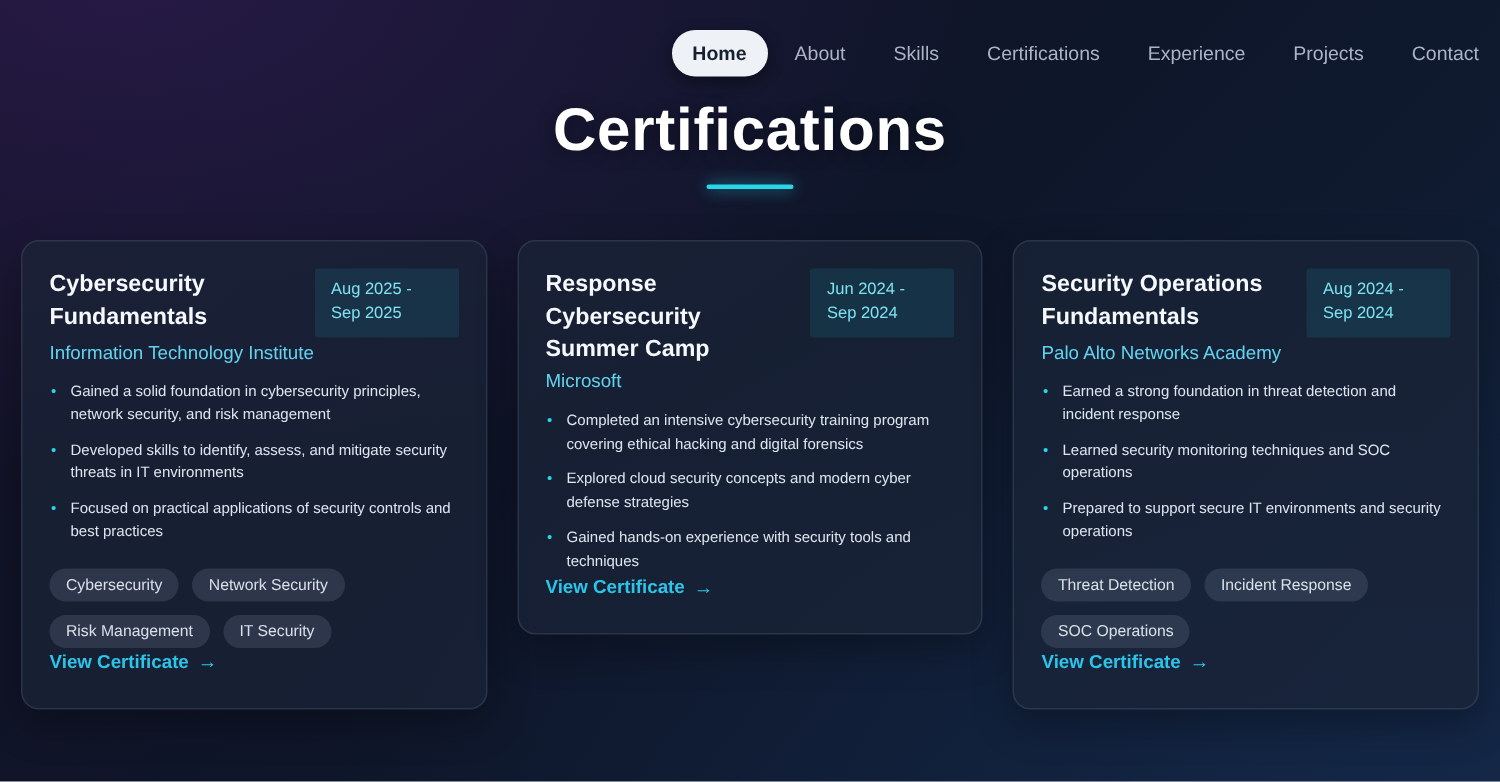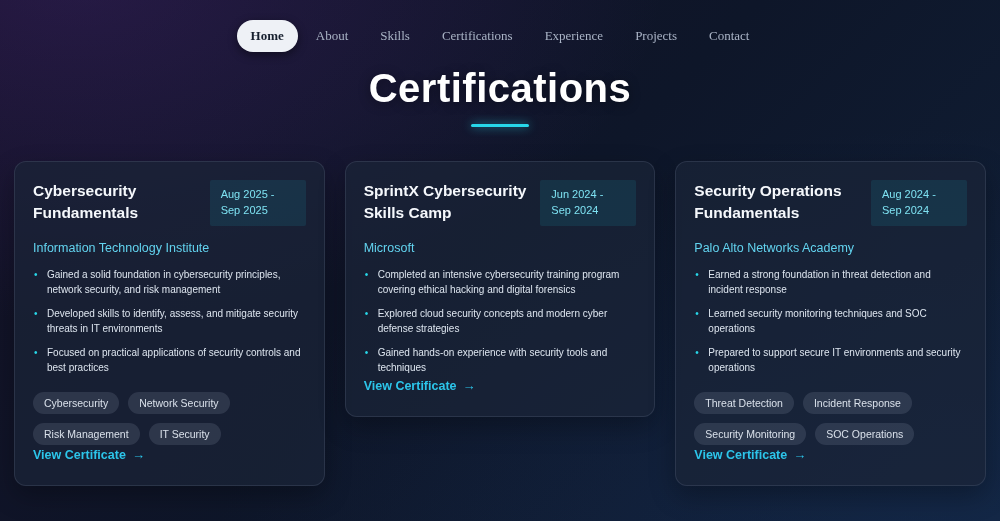--- a/index.html
+++ b/index.html
@@ -9,25 +9,24 @@
     background:
       radial-gradient(ellipse at 8% -5%, rgba(88, 48, 150, 0.28), transparent 45%),
       radial-gradient(ellipse at 95% 110%, rgba(30, 64, 120, 0.25), transparent 55%),
       linear-gradient(135deg, #141126 0%, #0e1629 50%, #102038 100%);
     color: #e2e8f0;
   }
 
   
   .topnav {
     display: flex;
-    justify-content: center;
+    justify-content: flex-end;
     align-items: center;
     gap: 4px;
     padding-top: 20px;
-    font-family: Liberation Serif, serif;
   }
   .nav-link {
     color: #aab4c6;
     font-size: 13px;
     padding: 8px 14px;
     border-radius: 18px;
     cursor: pointer;
     white-space: nowrap;
   }
   .nav-link.active {
@@ -91,21 +90,21 @@
     font-size: 11px;
     line-height: 1.45;
     padding: 7px 11px;
     border-radius: 2px;
     max-width: 96px;
     flex-shrink: 0;
   }
   .issuer {
     color: #62d3ef;
     font-size: 12.5px;
-    margin-top: 15px;
+    margin-top: 3px;
   }
   ul.bullets {
     list-style: none;
     margin-top: 12px;
   }
   .bullets li {
     position: relative;
     padding-left: 14px;
     color: #dde5ef;
     font-size: 10px;
@@ -180,21 +179,21 @@
       <span class="tag">IT Security</span>
     </div>
     <a class="view-link">
       <span>View Certificate</span>
       <span class="arrow">→</span>
     </a>
   </section>
 
   <section class="card">
     <div class="card-head">
-      <h2 class="card-title">SprintX Cybersecurity Skills Camp</h2>
+      <h2 class="card-title">Response Cybersecurity Summer Camp</h2>
       <span class="date-badge">Jun 2024 - Sep 2024</span>
     </div>
     <div class="issuer">Microsoft</div>
     <ul class="bullets">
       <li>Completed an intensive cybersecurity training program covering ethical hacking and digital forensics</li>
       <li>Explored cloud security concepts and modern cyber defense strategies</li>
       <li>Gained hands-on experience with security tools and techniques</li>
     </ul>
     <a class="view-link">
       <span>View Certificate</span>
@@ -209,21 +208,20 @@
     </div>
     <div class="issuer">Palo Alto Networks Academy</div>
     <ul class="bullets">
       <li>Earned a strong foundation in threat detection and incident response</li>
       <li>Learned security monitoring techniques and SOC operations</li>
       <li>Prepared to support secure IT environments and security operations</li>
     </ul>
     <div class="tags">
       <span class="tag">Threat Detection</span>
       <span class="tag">Incident Response</span>
-      <span class="tag">Security Monitoring</span>
       <span class="tag">SOC Operations</span>
     </div>
     <a class="view-link">
       <span>View Certificate</span>
       <span class="arrow">→</span>
     </a>
   </section>
 
 </main>
 

